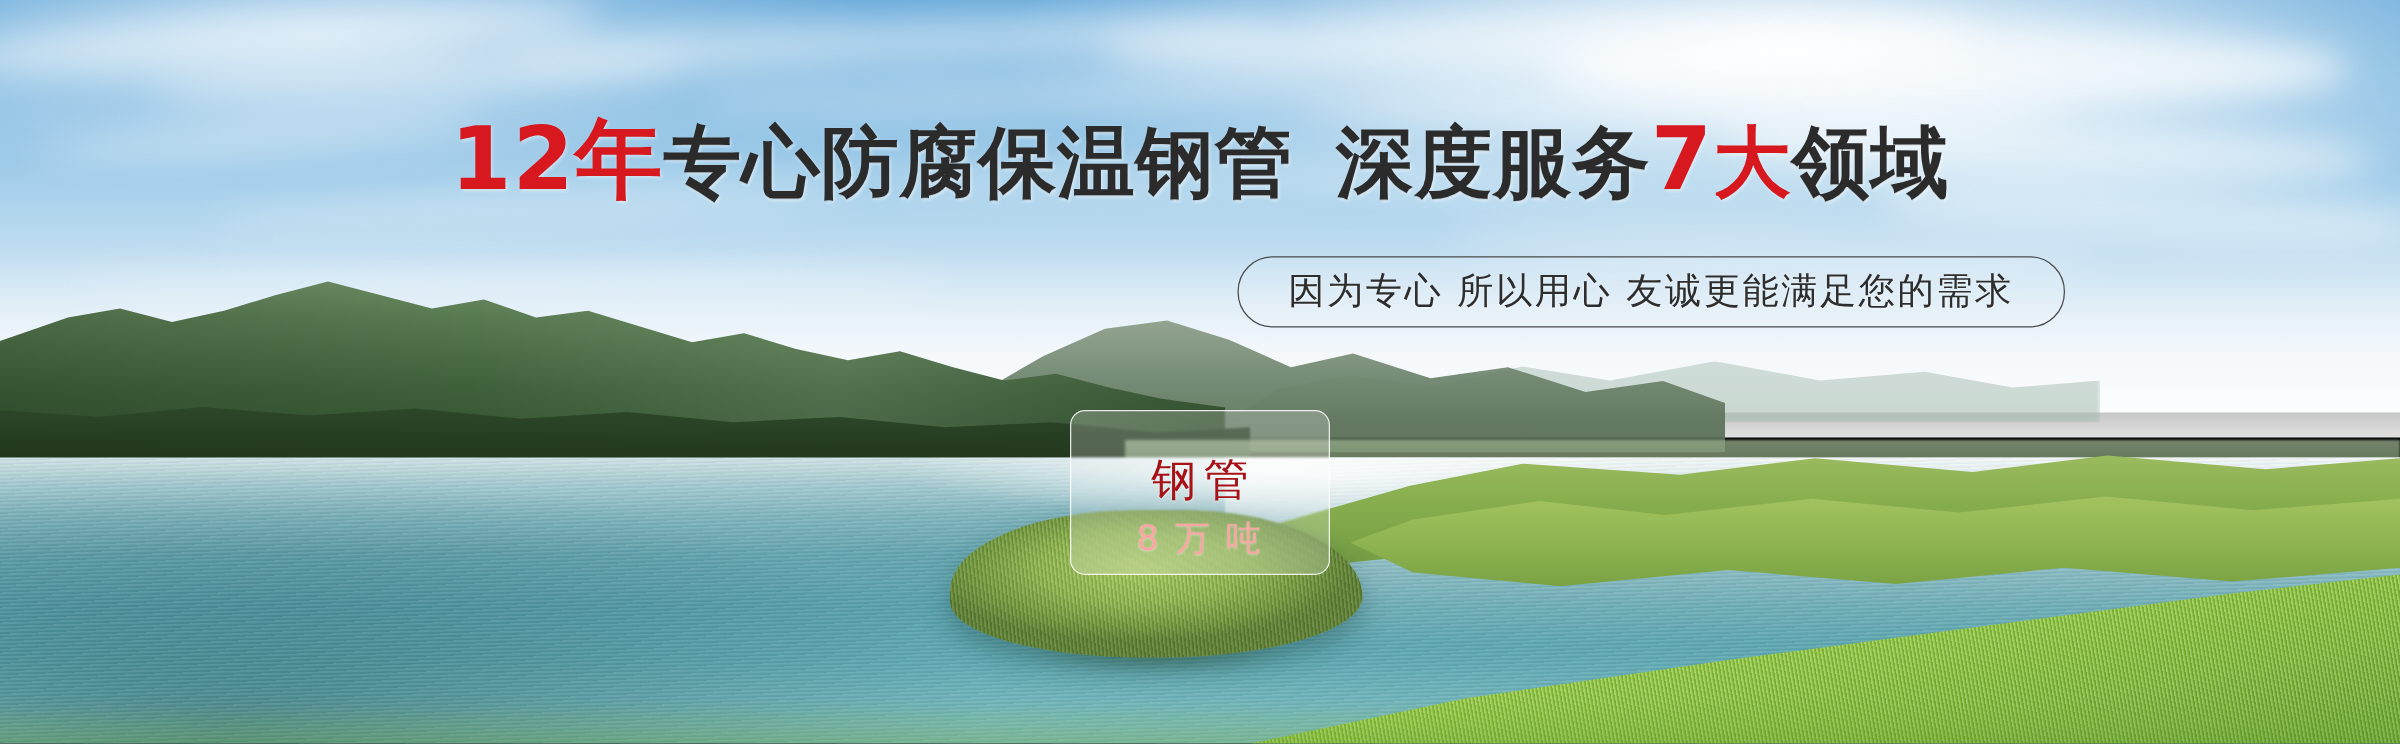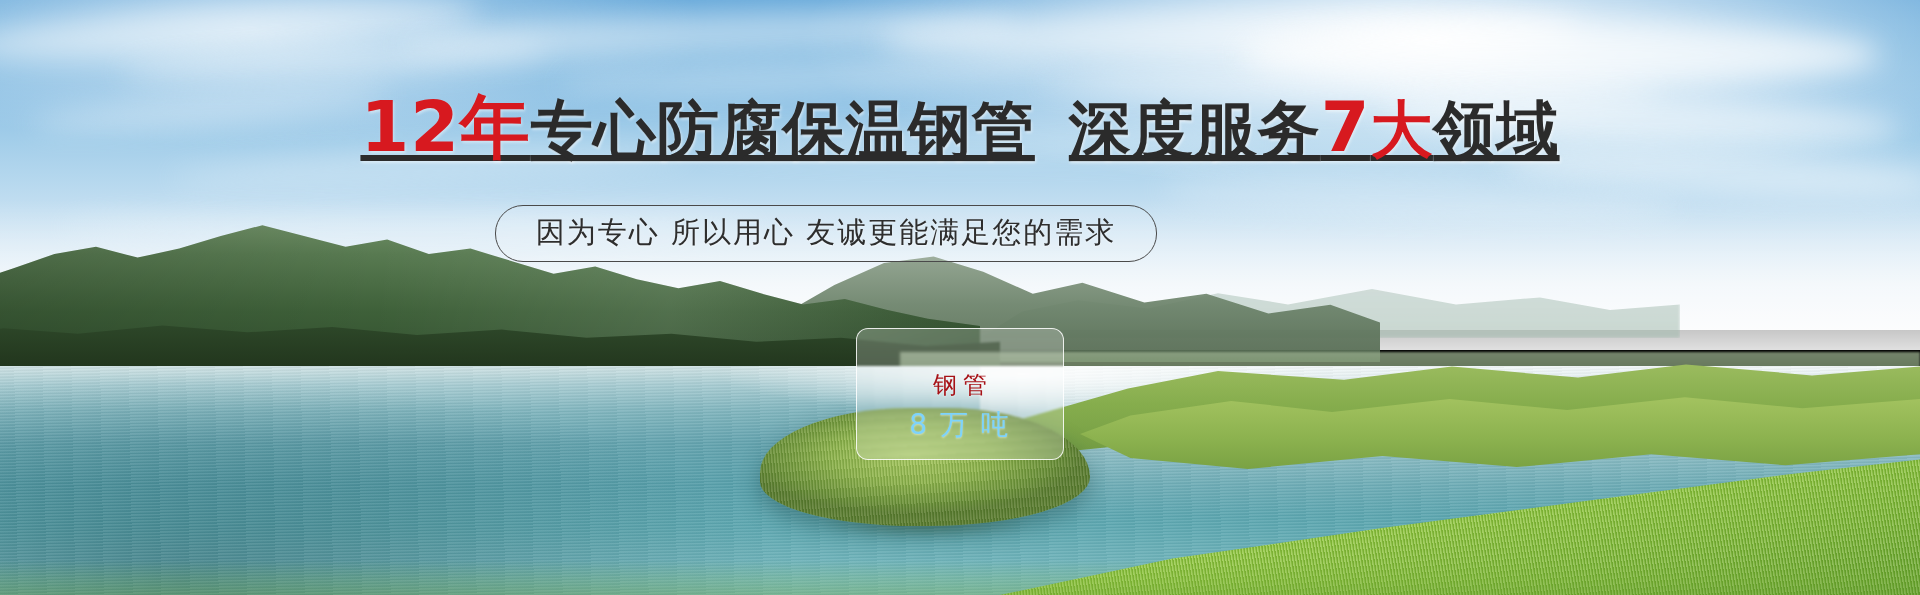--- a/index.html
+++ b/index.html
@@ -189,32 +189,31 @@
   .headline {
     position:absolute; left:0; top:92px; width:1920px;
     text-align:center; white-space:nowrap;
     font-family:"DejaVu Sans","Liberation Sans",sans-serif;
     font-weight:bold;
     font-size:62px;
     line-height:1;
     letter-spacing:1px;
     color:#2b2b2b;
     text-shadow:1px 2px 3px rgba(255,255,255,.55), 0 1px 0 rgba(0,0,0,.20);
-    text-decoration:underline;
   }
   .headline .hl-red {
     color:#d7191f;
     font-size:70px;
     text-shadow:1px 2px 3px rgba(255,255,255,.45);
   }
   .headline .hl-gap { display:inline-block; width:34px; }
 
   .subtitle-wrap {
     position:absolute; left:0; top:205px; width:1652px;
-    display:flex; justify-content:center;
+    display:flex; justify-content:flex-end;
   }
   .subtitle {
     border:1px solid #4a4a4a;
     border-radius:28px;
     padding:9px 40px 11px;
     font-family:"DejaVu Sans","Liberation Sans",sans-serif;
     font-size:29px;
     line-height:1.2;
     color:#2e2e2e;
     letter-spacing:2px;
@@ -232,28 +231,28 @@
     border:1px solid rgba(255,255,255,.85);
     border-radius:12px;
     background:rgba(255,255,255,.22);
     display:flex; flex-direction:column;
     align-items:center; justify-content:center;
     gap:14px;
     backdrop-filter:blur(1px);
   }
   .card-title {
     font-family:"DejaVu Sans","Liberation Sans",sans-serif;
-    font-size:24px; color:#a61217; letter-spacing:6px;
+    font-size:36px; color:#a61217; letter-spacing:6px;
     text-indent:6px; line-height:1;
     text-shadow:0 1px 2px rgba(255,255,255,.45);
     margin-top:23px;
   }
   .card-value {
     font-family:"DejaVu Sans","Liberation Sans",sans-serif;
-    font-size:28px; color:#7dd3fc; letter-spacing:2px; line-height:1;
+    font-size:28px; color:#fca5a5; letter-spacing:2px; line-height:1;
     text-shadow:0 1px 2px rgba(255,255,255,.45);
   }
   .card-value sup { font-size:17px; vertical-align:super; letter-spacing:0; }
 </style>
 </head>
 <body>
 
 <div class="banner">
 
   <div class="sky"></div>

